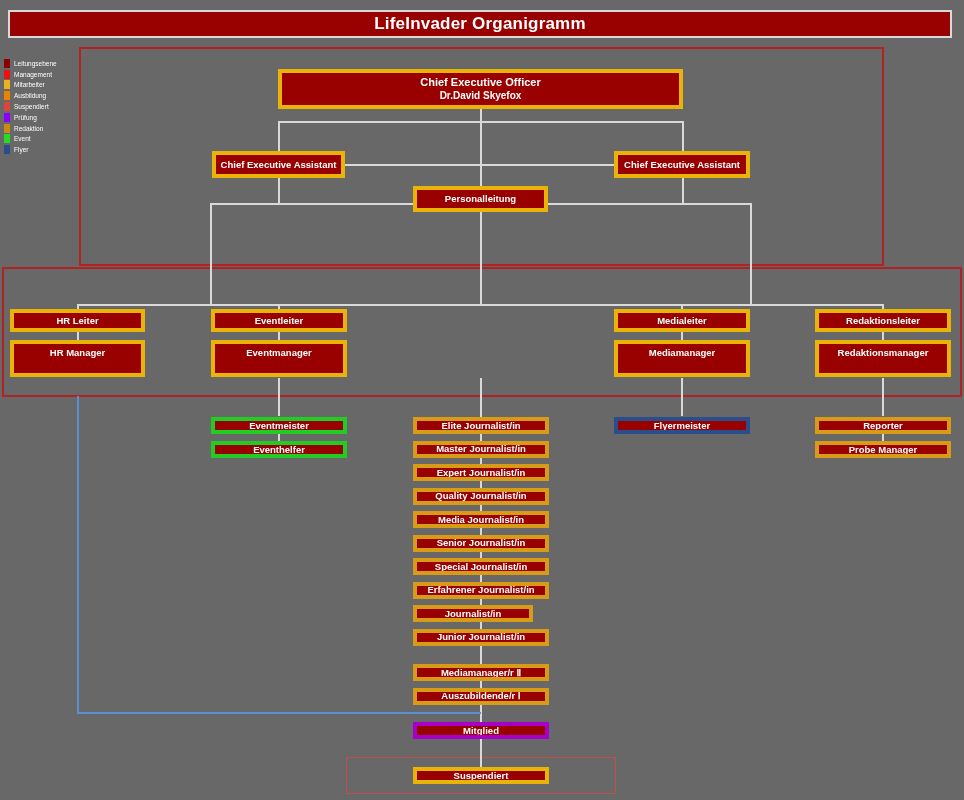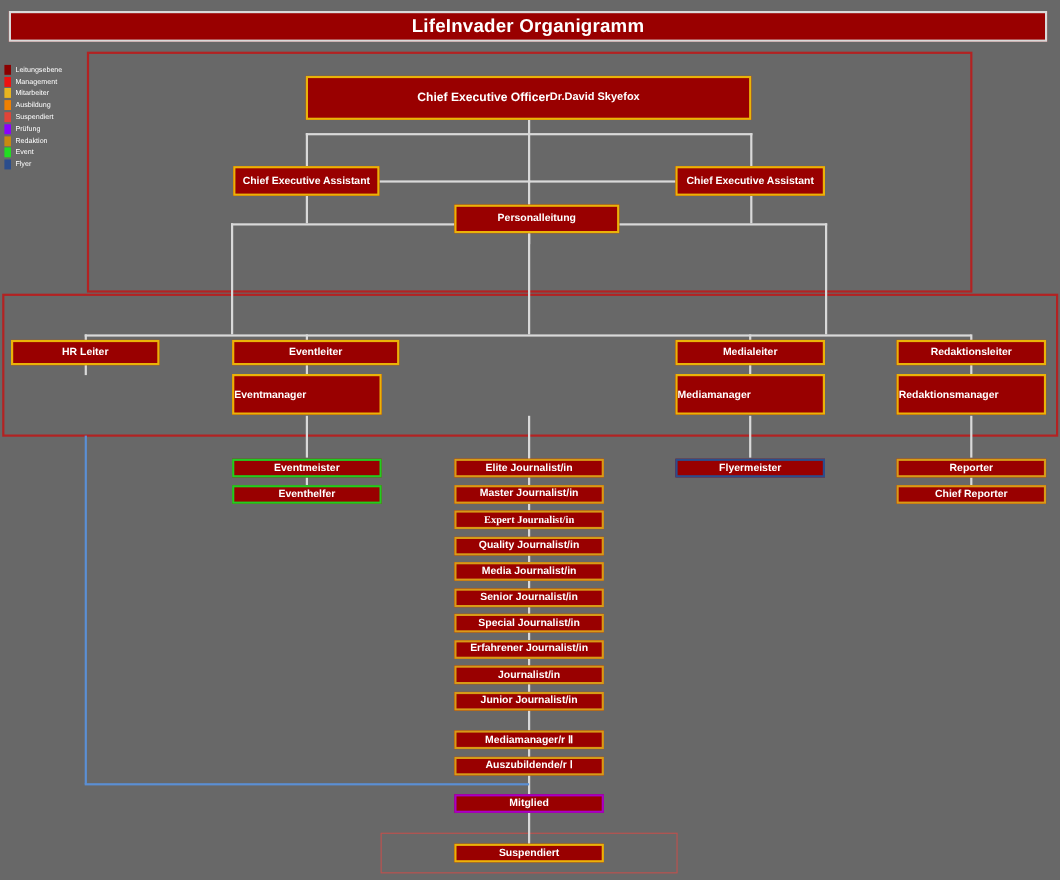--- a/index.html
+++ b/index.html
@@ -83,43 +83,43 @@
   }
   .ln.v { width: 2px; }
   .ln.h { height: 2px; }
   .ln.blue { background: #5b8fd4; }
 
   
   .node {
     position: absolute;
     box-sizing: border-box;
     background: #990000;
-    border: 2px solid #eab308;
+    border: 4px solid #eab308;
     color: #ffffff;
     font-size: 9.5px;
     font-weight: bold;
     text-align: center;
     display: flex;
-    flex-direction: row;
+    flex-direction: column;
     align-items: center;
     justify-content: flex-start;
     padding-top: 3px;
     line-height: 12px;
     white-space: nowrap;
     overflow: hidden;
   }
   .node.center-v { justify-content: center; padding-top: 0; }
   .node .sub { font-weight: bold; font-size: 9.5px; }
   .node.ceo { font-size: 11px; line-height: 14px; justify-content: center; padding-top: 0;}
   .node.ceo .sub { font-size: 10px; }
 
   .node.b-gold  { border-color: #d79b17; justify-content: center; }
   .node.b-green { border-color: #22cc22; }
   .node.b-blue  { border-color: #2b4d8c; }
-  .node.b-purple{ border-color: #a600c8; align-items: flex-end; }
+  .node.b-purple{ border-color: #a600c8; }
 </style>
 </head>
 <body>
 
 <div id="stage">
 
   <div class="title-bar">
     <span>LifeInvader Organigramm</span>
   </div>
 
@@ -213,37 +213,40 @@
   </div>
 
   <div class="node center-v" style="left:212px; top:151px; width:133px; height:27px;">
     <span>Chief Executive Assistant</span>
   </div>
 
   <div class="node center-v" style="left:614px; top:151px; width:136px; height:27px;">
     <span>Chief Executive Assistant</span>
   </div>
 
-  <div class="node center-v" style="left:413px; top:186px; width:150px; height:26px;">
+  <div class="node center-v" style="left:413px; top:186px; width:135px; height:26px;">
     <span>Personalleitung</span>
   </div>
 
   <div class="node center-v" style="left:10px; top:309px; width:135px; height:23px;">
     <span>HR Leiter</span>
   </div>
-  <div class="node center-v" style="left:211px; top:309px; width:152px; height:23px;">
+  <div class="node center-v" style="left:211px; top:309px; width:136px; height:23px;">
     <span>Eventleiter</span>
   </div>
   <div class="node center-v" style="left:815px; top:309px; width:136px; height:23px;">
     <span>Redaktionsleiter</span>
   </div>
   <div class="node center-v" style="left:614px; top:309px; width:136px; height:23px;">
     <span>Medialeiter</span>
   </div>
 
+  <div class="node" style="left:10px; top:340px; width:135px; height:37px;">
+    <span>HR Manager</span>
+  </div>
   <div class="node" style="left:211px; top:340px; width:136px; height:37px;">
     <span>Eventmanager</span>
   </div>
   <div class="node" style="left:815px; top:340px; width:136px; height:37px;">
     <span>Redaktionsmanager</span>
   </div>
   <div class="node" style="left:614px; top:340px; width:136px; height:37px;">
     <span>Mediamanager</span>
   </div>
 
@@ -255,49 +258,49 @@
   </div>
 
   <div class="node center-v b-blue" style="left:614px; top:417px; width:136px; height:17px;">
     <span>Flyermeister</span>
   </div>
 
   <div class="node center-v b-gold" style="left:815px; top:417px; width:136px; height:17px;">
     <span>Reporter</span>
   </div>
   <div class="node center-v b-gold" style="left:815px; top:441px; width:136px; height:17px;">
-    <span>Chief Reporter</span>
+    <span>Probe Manager</span>
   </div>
 
   <div id="journalist-column">
       <div class="node center-v b-gold" style="left: 413px; top: 417px; width: 136px; height: 17px;">
         <span>Elite Journalist/in</span>
       </div>
       <div class="node center-v b-gold" style="left: 413px; top: 440.5px; width: 136px; height: 17px;">
         <span>Master Journalist/in</span>
       </div>
-      <div class="node center-v b-gold" style="left: 413px; top: 464px; width: 136px; height: 17px; font-family: Liberation Serif, serif;">
+      <div class="node center-v b-gold" style="left: 413px; top: 464px; width: 136px; height: 17px;">
         <span>Expert Journalist/in</span>
       </div>
       <div class="node center-v b-gold" style="left: 413px; top: 487.5px; width: 136px; height: 17px;">
         <span>Quality Journalist/in</span>
       </div>
       <div class="node center-v b-gold" style="left: 413px; top: 511px; width: 136px; height: 17px;">
         <span>Media Journalist/in</span>
       </div>
       <div class="node center-v b-gold" style="left: 413px; top: 534.5px; width: 136px; height: 17px;">
         <span>Senior Journalist/in</span>
       </div>
       <div class="node center-v b-gold" style="left: 413px; top: 558px; width: 136px; height: 17px;">
         <span>Special Journalist/in</span>
       </div>
       <div class="node center-v b-gold" style="left: 413px; top: 581.5px; width: 136px; height: 17px;">
         <span>Erfahrener Journalist/in</span>
       </div>
-      <div class="node center-v b-gold" style="left: 413px; top: 605px; width: 136px; height: 17px;">
+      <div class="node center-v b-gold" style="left: 413px; top: 605px; width: 120px; height: 17px;">
         <span>Journalist/in</span>
       </div>
       <div class="node center-v b-gold" style="left: 413px; top: 628.5px; width: 136px; height: 17px;">
         <span>Junior Journalist/in</span>
       </div>
     </div>
   <div id="trainee-column">
       <div class="node center-v b-gold" style="left: 413px; top: 664px; width: 136px; height: 17px;">
         <span>Mediamanager/r Ⅱ</span>
       </div>

